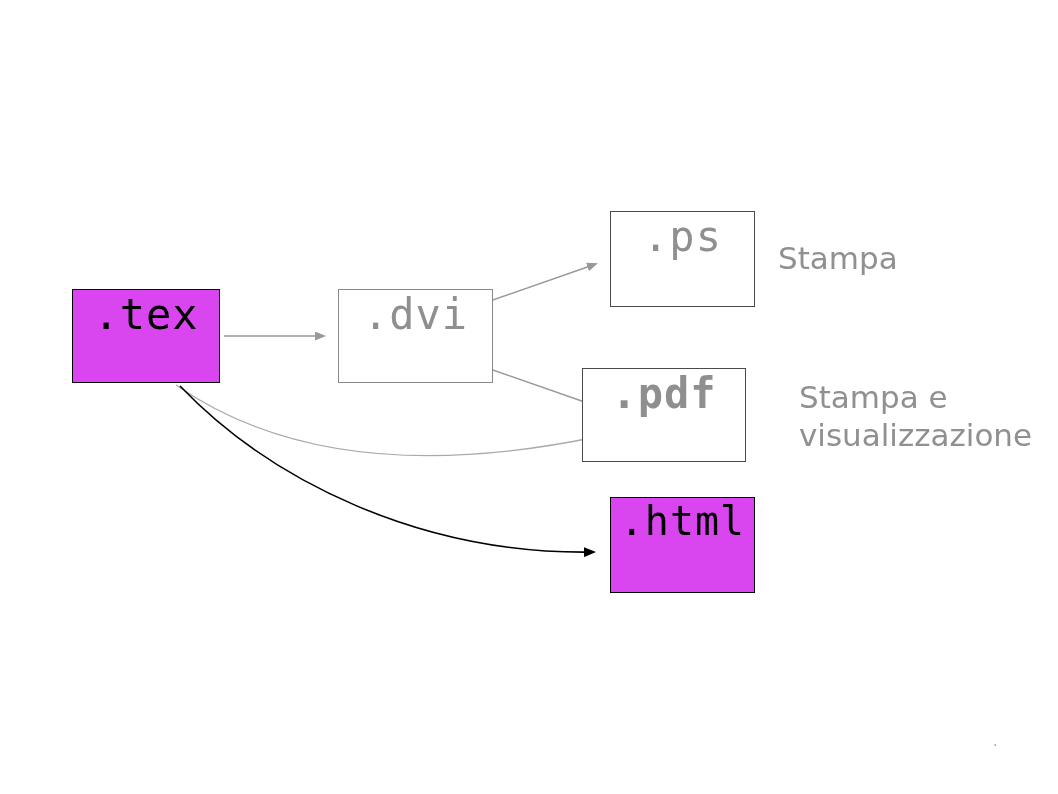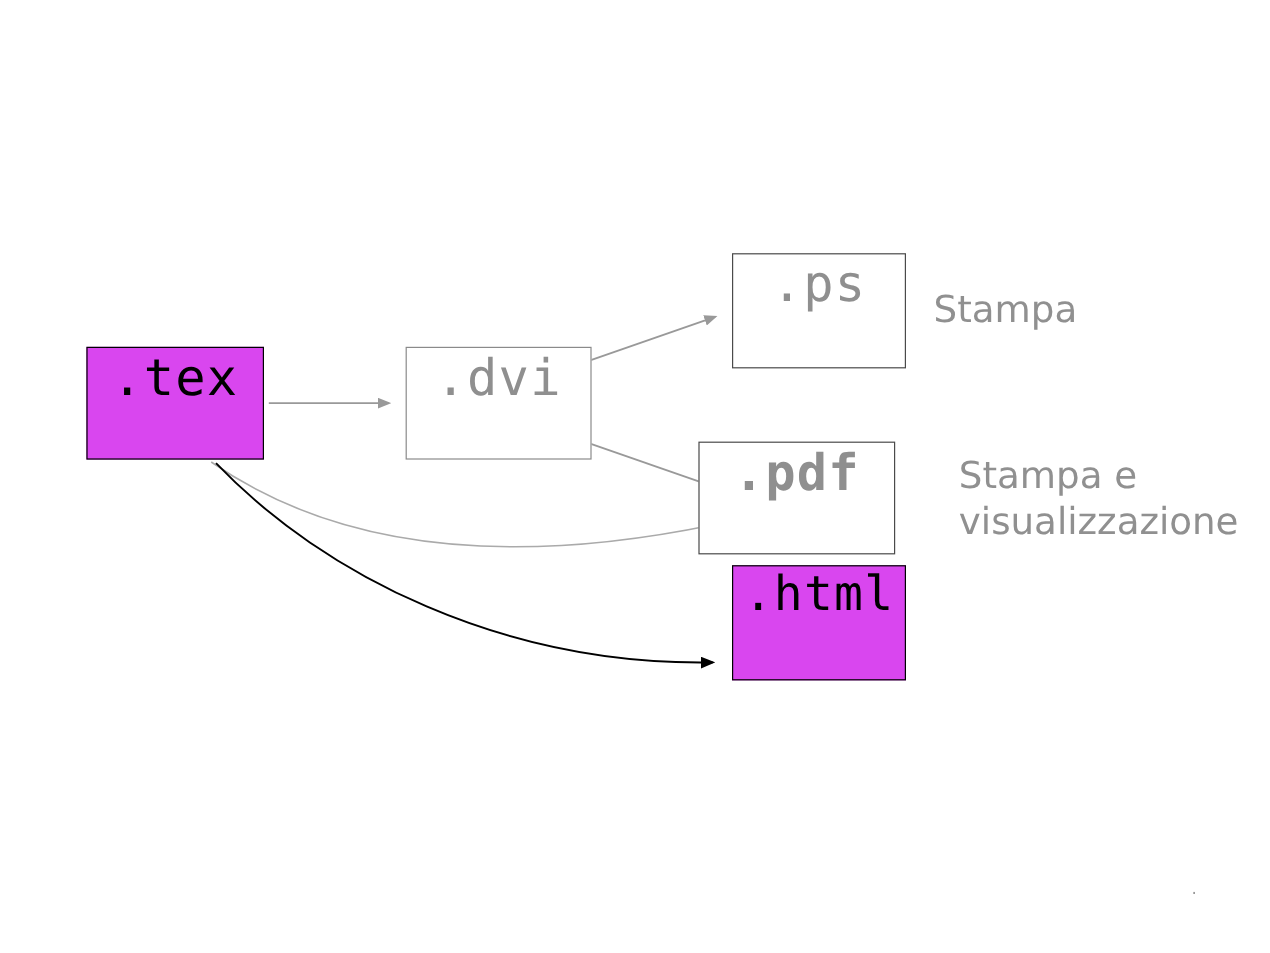--- a/index.html
+++ b/index.html
@@ -43,21 +43,21 @@
     border: 1px solid #000000;
     color: #000000;
   }
   .node.muted-border {
     border-color: #8a8a8a;
   }
   #node-tex  { left: 72px;  top: 289px; width: 148px; height: 94px; }
   #node-dvi  { left: 338px; top: 289px; width: 155px; height: 94px; }
   #node-ps   { left: 610px; top: 211px; width: 145px; height: 96px; }
   #node-pdf  { left: 582px; top: 368px; width: 164px; height: 94px; font-weight: bold; }
-  #node-html { left: 610px; top: 471px; width: 145px; height: 96px; font-size: 40px; }
+  #node-html { left: 610px; top: 497px; width: 145px; height: 96px; font-size: 40px; }
   .annotation {
     position: absolute;
     color: #909090;
     font-size: 31px;
     line-height: 38px;
     font-family: "DejaVu Sans", sans-serif;
   }
   #annotation-ps  { left: 778px; top: 239px; }
   #annotation-pdf { left: 778px; top: 378px; width: 252px; margin-left: 21px; }
   .footer-dot {

